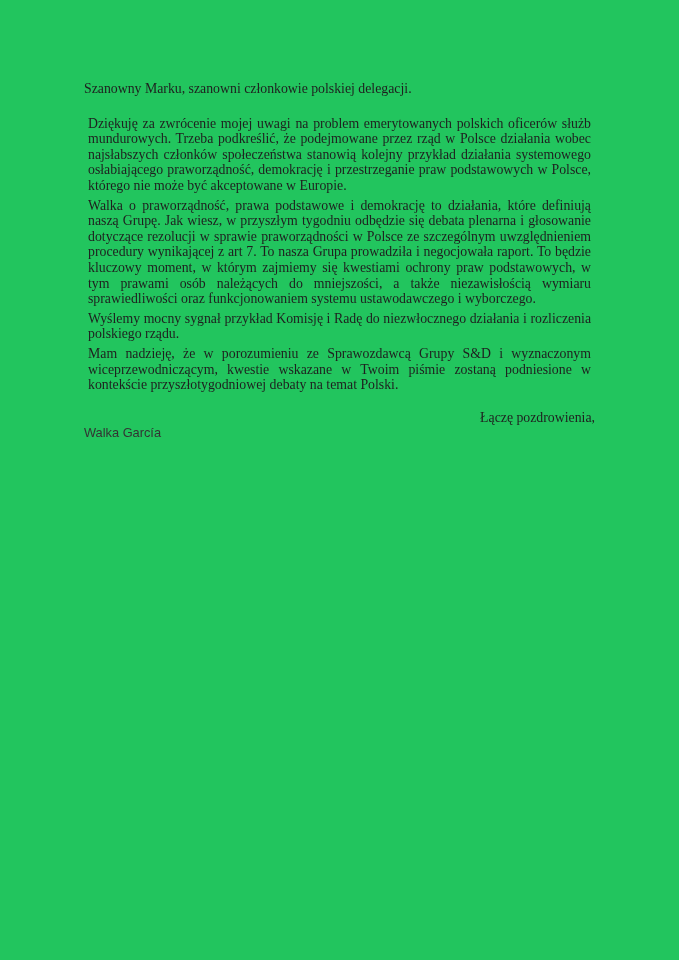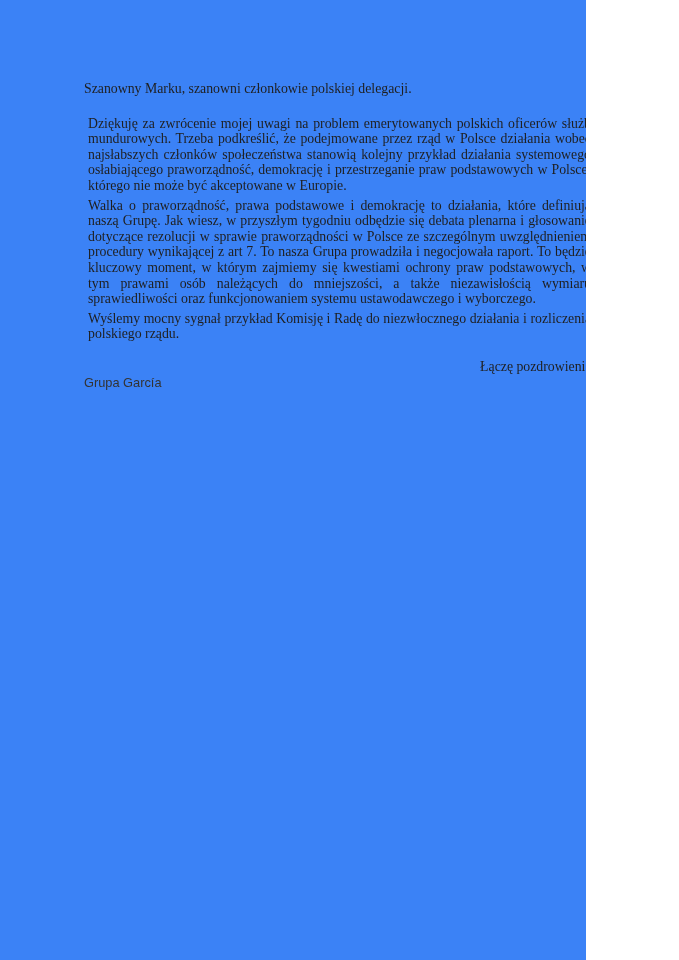--- a/index.html
+++ b/index.html
@@ -2,23 +2,23 @@
 <html lang="pl"><head>
 <meta charset="utf-8">
 <style>
   html, body {
     margin: 0;
     padding: 0;
     background: #ffffff;
   }
   .page {
     position: relative;
-    width: 586px;
+    width: 679px;
     height: 960px;
-    background: #3b82f6;
+    background: #22c55e;
     overflow: hidden;
   }
   .letter {
     position: absolute;
     top: 81px;
     left: 84px;
     width: 511px;
     font-family: "Liberation Serif", "DejaVu Serif", serif;
     font-size: 13.8px;
     line-height: 15.6px;
@@ -53,18 +53,19 @@
 <div class="page">
   <div class="letter">
     <p class="salutation">Szanowny Marku, szanowni członkowie polskiej delegacji.</p>
 
     <p class="body-paragraph">Dziękuję za zwrócenie mojej uwagi na problem emerytowanych polskich oficerów służb mundurowych. Trzeba podkreślić, że podejmowane przez rząd w Polsce działania wobec najsłabszych członków społeczeństwa stanowią kolejny przykład działania systemowego osłabiającego praworządność, demokrację i przestrzeganie praw podstawowych w Polsce, którego nie może być akceptowane w Europie.</p>
 
     <p class="body-paragraph">Walka o praworządność, prawa podstawowe i demokrację to działania, które definiują naszą Grupę. Jak wiesz, w przyszłym tygodniu odbędzie się debata plenarna i głosowanie dotyczące rezolucji w sprawie praworządności w Polsce ze szczególnym uwzględnieniem procedury wynikającej z art 7. To nasza Grupa prowadziła i negocjowała raport. To będzie kluczowy moment, w którym zajmiemy się kwestiami ochrony praw podstawowych, w tym prawami osób należących do mniejszości, a także niezawisłością wymiaru sprawiedliwości oraz funkcjonowaniem systemu ustawodawczego i wyborczego.</p>
 
     <p class="body-paragraph">Wyślemy mocny sygnał przykład Komisję i Radę do niezwłocznego działania i rozliczenia polskiego rządu.</p>
 
+    <p class="body-paragraph">Mam nadzieję, że w porozumieniu ze Sprawozdawcą Grupy S&amp;D i wyznaczonym wiceprzewodniczącym, kwestie wskazane w Twoim piśmie zostaną podniesione w kontekście przyszłotygodniowej debaty na temat Polski.</p>
 
     <p class="closing">Łączę pozdrowienia,</p>
 
-    <p class="signature">Grupa García</p>
+    <p class="signature">Walka García</p>
   </div>
 </div>
 
 </body></html>

